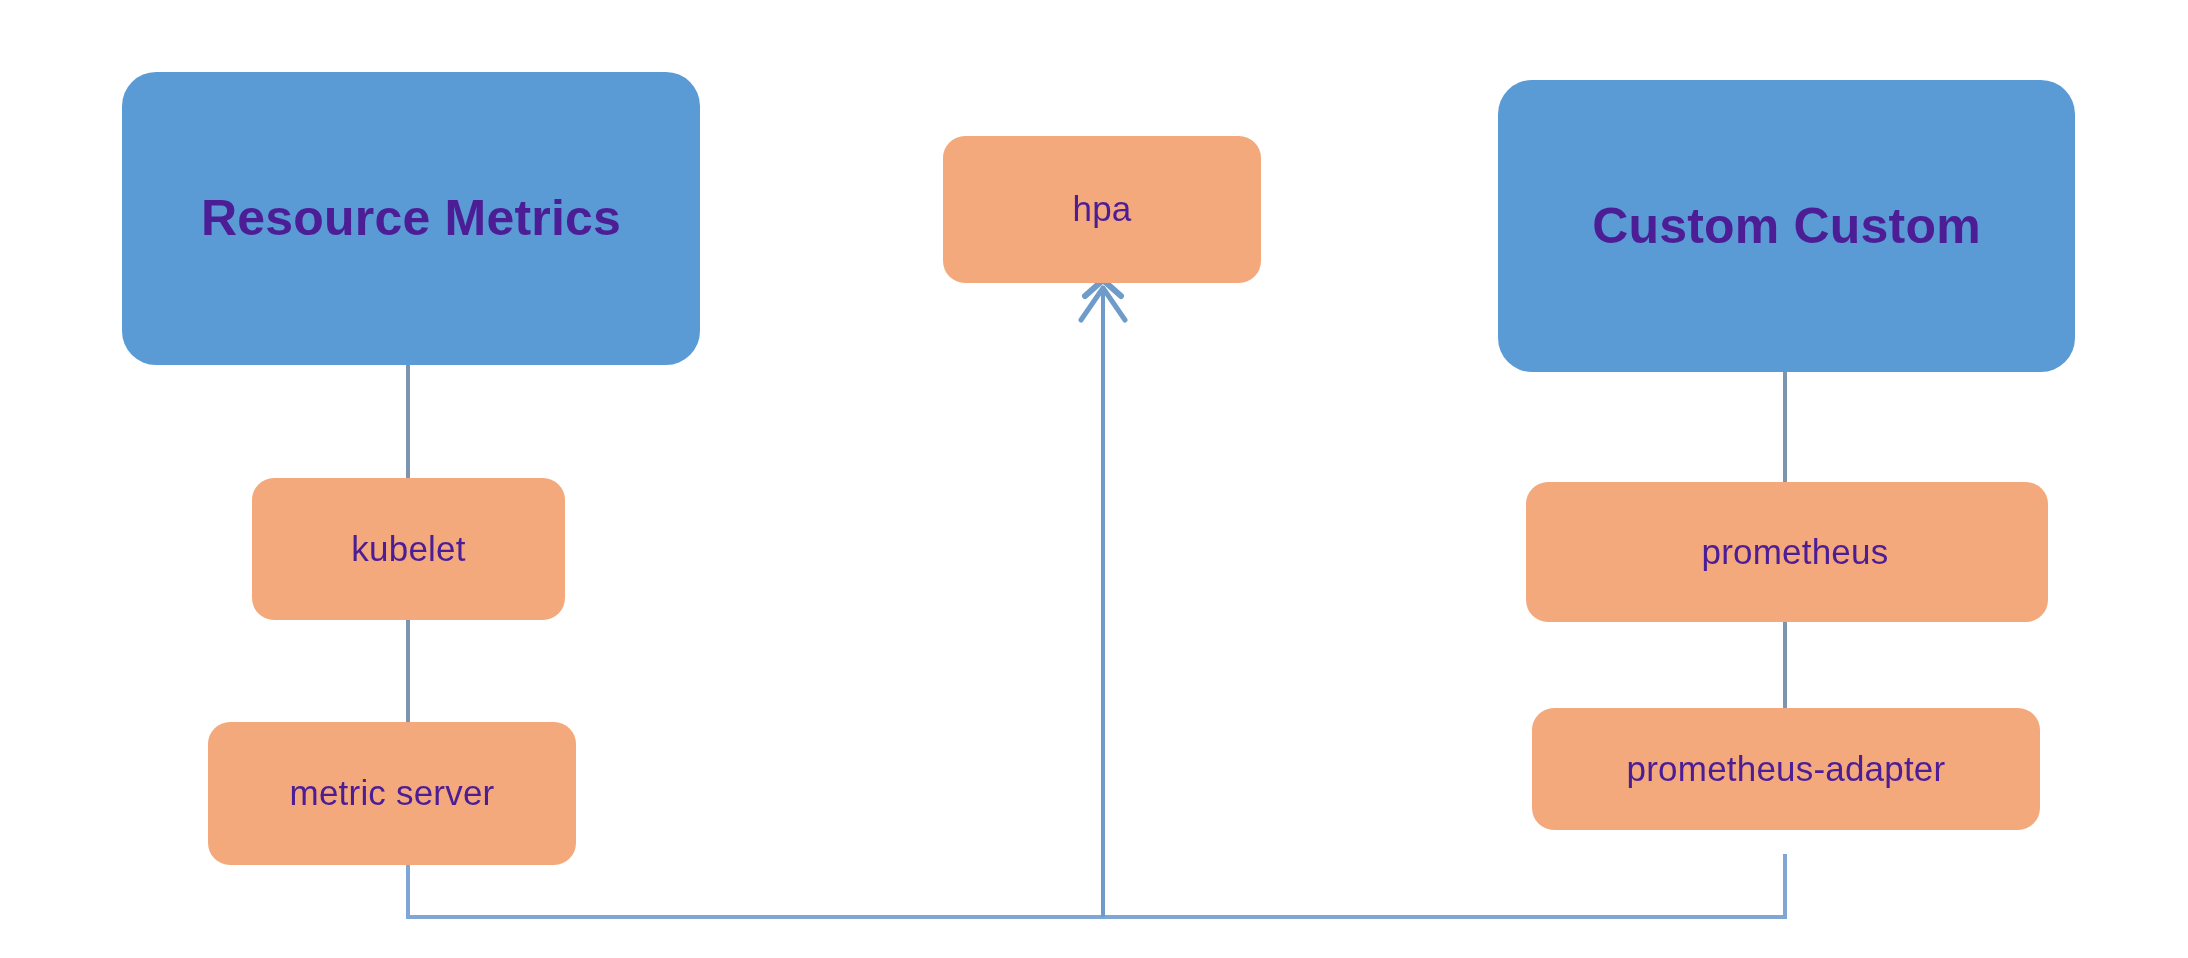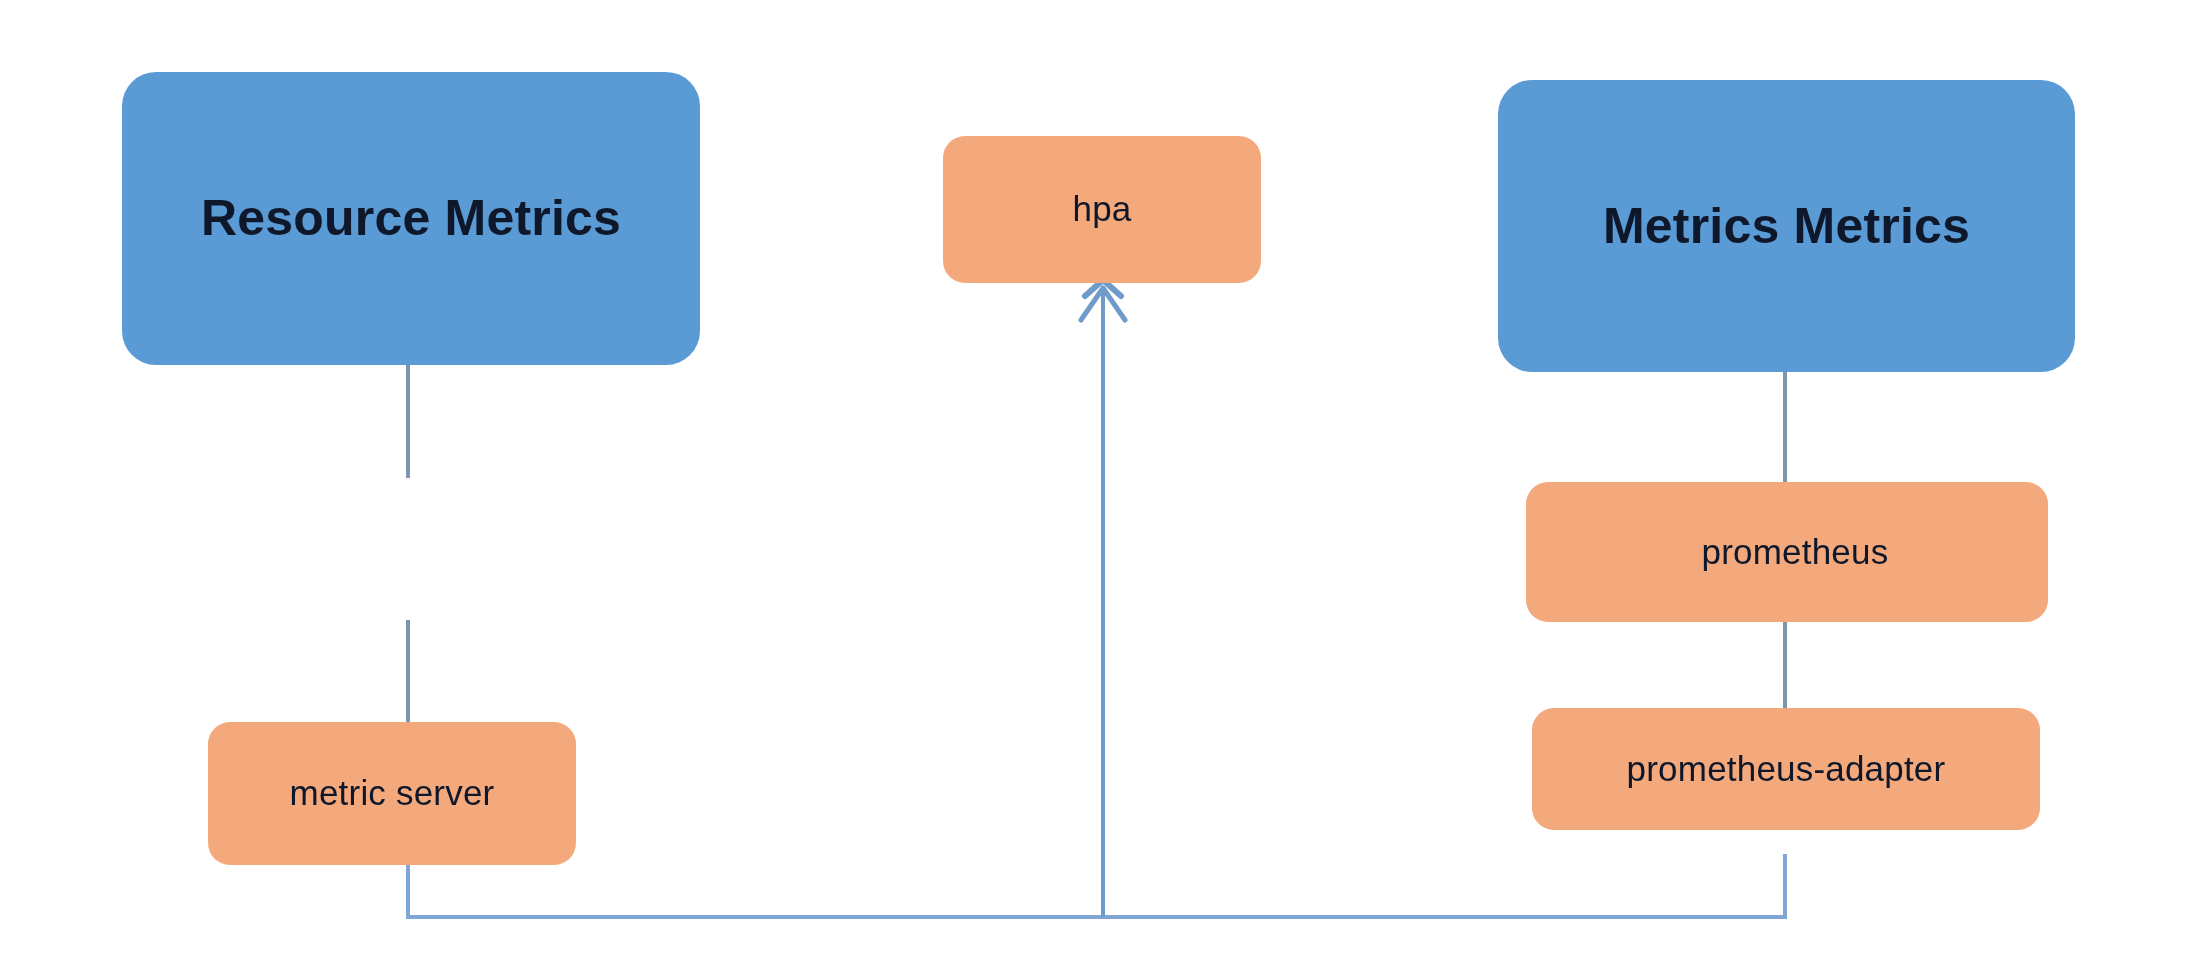--- a/index.html
+++ b/index.html
@@ -24,21 +24,21 @@
     width: 2188px;
     height: 958px;
     pointer-events: none;
   }
   .node {
     position: absolute;
     display: flex;
     align-items: center;
     justify-content: center;
     box-sizing: border-box;
-    color: #0f172a;
+    color: #4c1d95;
     text-align: right;
     line-height: 1.1;
     letter-spacing: 0.2px;
     z-index: 2;
   }
   .node.primary {
     background: #5B9BD5;
     border-radius: 34px;
     font-size: 50px;
     font-weight: bold;
@@ -83,31 +83,34 @@
     <line x1="1103" y1="917" x2="1103" y2="292" stroke="#6F9BCB" stroke-width="4"></line>
 
     <polyline points="1081,320 1103,288 1125,320" fill="none" stroke="#6F9BCB" stroke-width="5" stroke-linecap="round" stroke-linejoin="round"></polyline>
     <polyline points="1085,296 1103,280 1121,296" fill="none" stroke="#6F9BCB" stroke-width="6" stroke-linecap="round" stroke-linejoin="round"></polyline>
   </svg>
 
   <div class="node primary" id="node-resource-metrics">
     <span class="node-label">Resource Metrics</span>
   </div>
 
+  <div class="node secondary" id="node-kubelet">
+    <span class="node-label">kubelet</span>
+  </div>
 
   <div class="node secondary" id="node-metric-server">
     <span class="node-label">metric server</span>
   </div>
 
   <div class="node secondary" id="node-hpa">
     <span class="node-label">hpa</span>
   </div>
 
   <div class="node primary" id="node-custom-metrics">
-    <span class="node-label">Metrics Metrics</span>
+    <span class="node-label">Custom Custom</span>
   </div>
 
   <div class="node secondary" id="node-prometheus">
     <span class="node-label">prometheus</span>
   </div>
 
   <div class="node secondary" id="node-prometheus-adapter">
     <span class="node-label">prometheus-adapter</span>
   </div>
 

